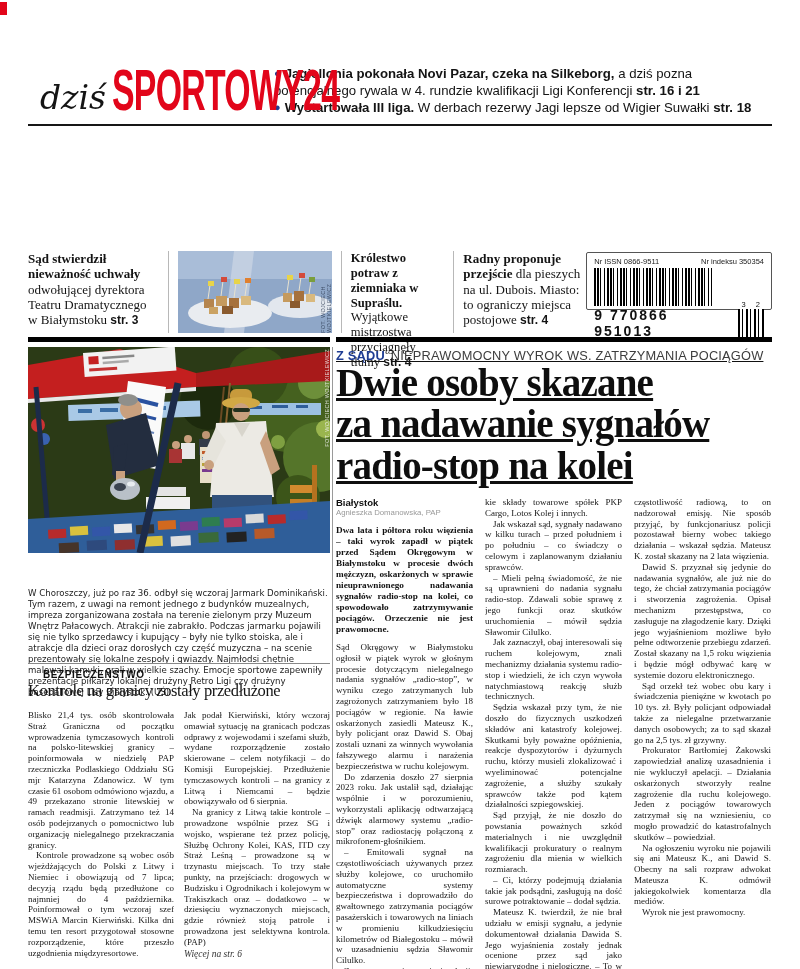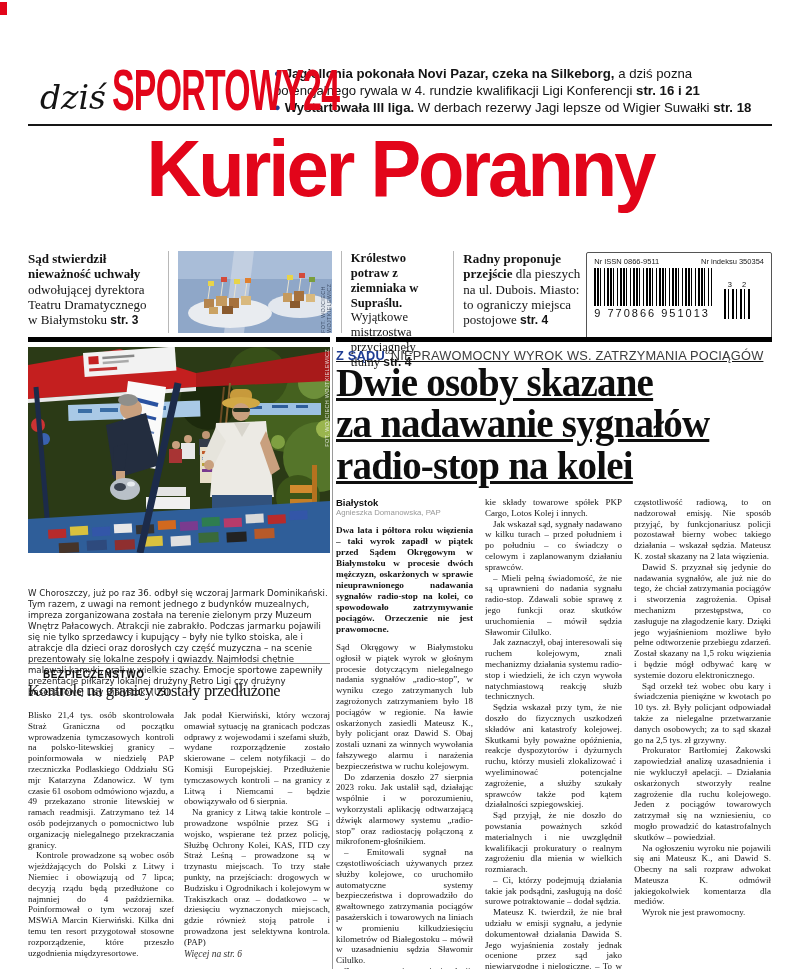--- a/index.html
+++ b/index.html
@@ -31,25 +31,25 @@
   .vdiv{width:1px;background:#b8b8b8;margin:0 9px;height:82px;}
   .teaser{font-family:"Liberation Serif",serif;font-size:13px;line-height:1.18;color:#141414;}
   .t1{width:134px;}
   .t2{width:96px;font-size:12.6px;}
   .t3{width:126px;}
   .t-bold{font-weight:700;}
   .t-ref{font-family:"Liberation Sans",sans-serif;font-weight:700;font-size:12px;}
   .foodphoto{position:relative;width:158px;height:82px;overflow:hidden;}
   .vcred{position:absolute;right:0;top:2px;writing-mode:vertical-rl;transform:rotate(180deg);
          font-size:5.5px;letter-spacing:.3px;color:#f0f0f0;opacity:.85;}
-  .barcodebox{width:190px;height:90px;border:1px solid #555;border-radius:2px;padding:4px 7px;box-sizing:border-box;margin-top:1px;}
+  .barcodebox{width:190px;height:58px;border:1px solid #555;border-radius:2px;padding:4px 7px;box-sizing:border-box;margin-top:1px;}
   .bc-labels{display:flex;justify-content:space-between;font-size:7.5px;color:#222;margin-bottom:2px;}
   .bc-row{display:flex;align-items:flex-end;}
   .bc-main{width:118px;height:38px;background:repeating-linear-gradient(90deg,#000 0 2px,#fff 2px 3px,#000 3px 5px,#fff 5px 6px,#000 6px 7px,#fff 7px 10px,#000 10px 11px,#fff 11px 13px);}
-  .bc-digits{font-size:11px;letter-spacing:2px;color:#111;margin-top:1px;}
+  .bc-digits{font-size:14px;letter-spacing:2px;color:#111;margin-top:1px;font-weight:bold;}
   .bc-addon{margin-left:12px;}
   .bc-addon-digits{font-size:7.5px;letter-spacing:4px;text-align:right;color:#111;}
   .bc-small{width:26px;height:30px;background:repeating-linear-gradient(90deg,#000 0 2px,#fff 2px 4px,#000 4px 5px,#fff 5px 8px);}
   
   .bar{position:absolute;top:337px;height:5px;background:#000;}
   .bar-l{left:28px;width:302px;}
   .bar-r{left:336px;width:436px;}
   .vrule-main{position:absolute;left:332px;top:347px;width:1px;height:622px;background:#9a9a9a;}
   
   .mainphoto{position:absolute;left:28px;top:347px;width:302px;height:206px;overflow:hidden;}
@@ -90,23 +90,20 @@
   <div class="topbar">
     <div class="dzis">dziś</div>
     <div class="brand">SPORTOWY24</div>
     <div class="bullets">
       <span class="dot">●</span><span class="b-bold">Jagiellonia pokonała Novi Pazar, czeka na Silkeborg,</span><span> a dziś pozna potencjalnego rywala w 4. rundzie kwalifikacji Ligi Konferencji </span><span class="b-ref">str. 16 i 21</span><br>
       <span class="dot">●</span><span class="b-bold">Wystartowała III liga.</span><span> W derbach rezerwy Jagi lepsze od Wigier Suwałki </span><span class="b-ref">str. 18</span>
     </div>
   </div>
   <div class="rule-top"></div>
 
-  <div class="masthead">
-    <span class="title">Kurier Poranny</span>
-  </div>
 
   <div class="teaserrow">
     <div class="teaser t1">
       <span class="t-bold">Sąd stwierdził nieważność uchwały</span><span> odwołującej dyrektora Teatru Dramatycznego w Białymstoku </span><span class="t-ref">str. 3</span>
     </div>
     <div class="vdiv"></div>
     <div class="foodphoto">
       <svg width="158" height="82" viewBox="0 0 158 82">
         <rect width="158" height="82" fill="#8fa7c8"></rect>
         <rect width="158" height="28" fill="#a9bdd8"></rect>

